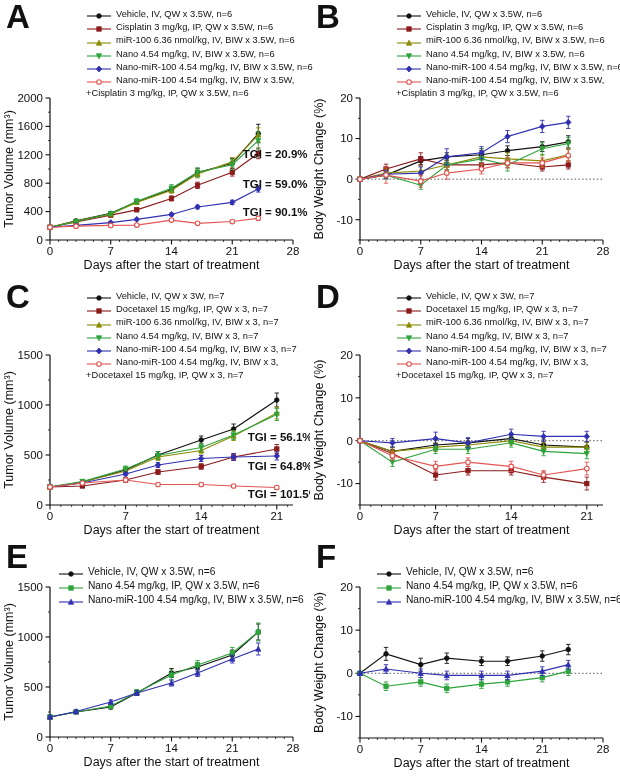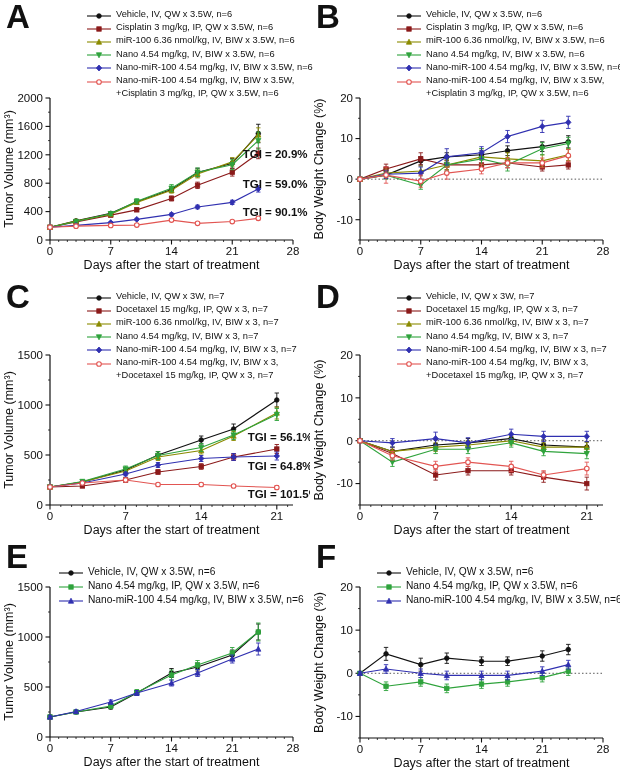--- a/index.html
+++ b/index.html
@@ -2,23 +2,23 @@
 <html><head>
 <meta charset="utf-8">
 <style>
   html,body{margin:0;padding:0;background:#ffffff;}
   .figure{position:relative;width:620px;height:777px;background:#fff;
     font-family:"Liberation Sans",sans-serif;display:grid;
     grid-template-columns:310px 310px;grid-template-rows:280px 260px 237px;overflow:hidden;}
   .panel{position:relative;overflow:visible;}
   .panel-letter{position:absolute;left:6px;top:0;font-size:33px;font-weight:bold;color:#111;line-height:1;}
   .legend{position:absolute;white-space:nowrap;color:#111;}
-  .legend-row{display:flex;align-items:center;}
+  .legend-row{display:flex;align-items:flex-end;}
   .legend-swatch{flex:0 0 auto;margin-right:4px;margin-top:2px;}
-  .legend-cont{margin-left:30px;}
+  .legend-cont{}
   .chart{position:absolute;left:0;top:0;display:block;}
   svg text{font-family:"Liberation Sans",sans-serif;fill:#111;}
 </style>
 </head>
 <body>
 
 <div class="figure">
   <section class="panel">
     <svg class="chart" width="310" height="280" viewBox="0 0 310 280">
         <line x1="50" y1="98" x2="50" y2="240" stroke="#111111" stroke-width="1.2"></line>

